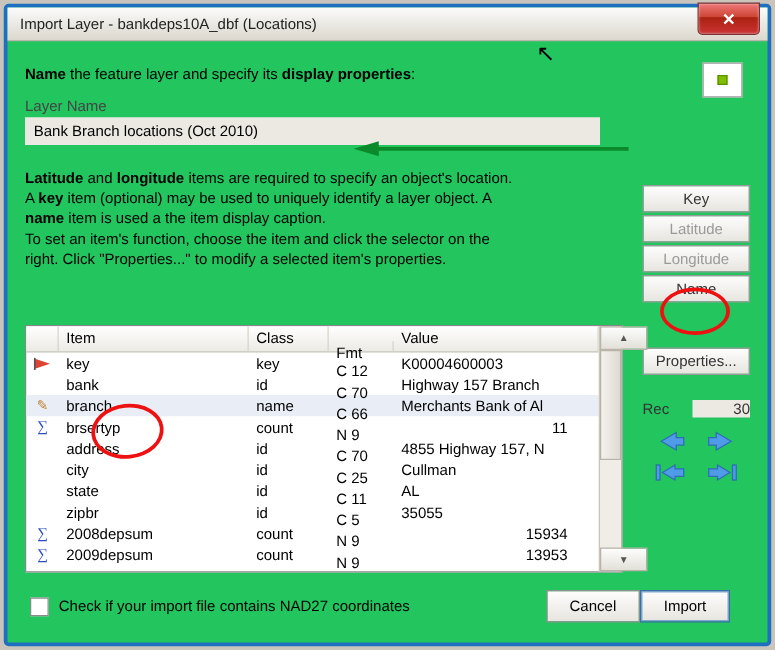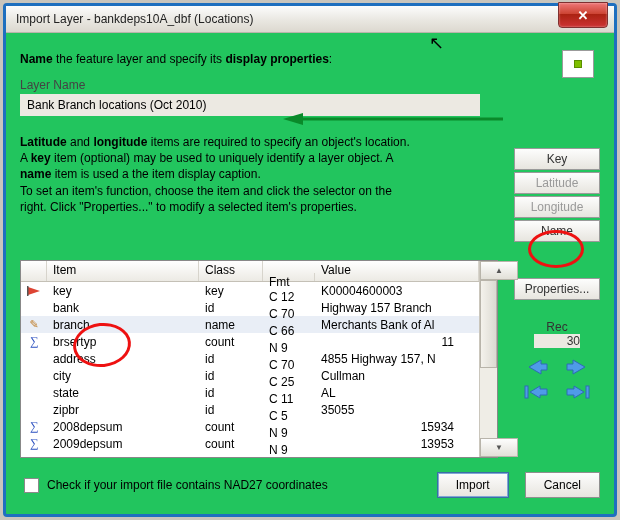--- a/index.html
+++ b/index.html
@@ -22,21 +22,21 @@
   
   .arrow{position:absolute;left:263px;top:64px;width:220px;height:14px;pointer-events:none;}
   
   .para{margin-top:18px;width:460px;line-height:1.35;}
   
   .rcol{position:absolute;right:0;top:100px;width:86px;}
   .rbtn{width:86px;height:22px;border:1px solid #9a9a9a;background:linear-gradient(#fdfdfd,#e7e5df);display:flex;align-items:center;justify-content:center;margin-bottom:2px;color:#333;box-sizing:border-box;}
   .rbtn.disabled{color:#9a9a9a;}
   .red-circle{position:absolute;border:3px solid #e11;border-radius:50%;pointer-events:none;}
   .props-btn{margin-top:36px;}
-  .rec-row{margin-top:20px;display:flex;align-items:center;justify-content:space-between;width:86px;color:#333;flex-direction:column;}
+  .rec-row{margin-top:20px;display:flex;align-items:center;justify-content:space-between;width:86px;color:#333;}
   .rec-row .val{width:46px;text-align:right;background:#ece9e2;}
   .nav-arrows{margin-top:10px;display:flex;gap:18px;justify-content:center;}
   .nav-arrows2{margin-top:8px;display:flex;gap:18px;justify-content:center;}
   .nav-arrows svg,.nav-arrows2 svg{display:block;}
   
   .list{position:absolute;left:0;top:212px;width:478px;height:198px;border:1px solid #888;background:#fff;box-sizing:border-box;display:flex;}
   .list-inner{flex:1;overflow:hidden;}
   .hdr{display:flex;height:20px;background:linear-gradient(#fff,#eceae4);border-bottom:1px solid #c4c0b6;font-weight:normal;}
   .hdr .c{border-right:1px solid #d7d4cc;padding:2px 6px;box-sizing:border-box;}
   .c-icon{width:26px;}
@@ -258,21 +258,21 @@
         <div class="btn">▼</div>
       </div>
     </div>
 
     <div class="red-circle circ-branch"></div>
 
     <div class="bottom">
       <div class="chk"></div>
       <span>Check if your import file contains NAD27 coordinates</span>
       <div class="gap"></div>
+      <div class="btn">
+          <span>Cancel</span>
+        </div>
       <div class="btn default" style="margin-right:16px;">
           <span>Import</span>
         </div>
-      <div class="btn">
-          <span>Cancel</span>
-        </div>
     </div>
   </div>
 </div>
 
 </body></html>

